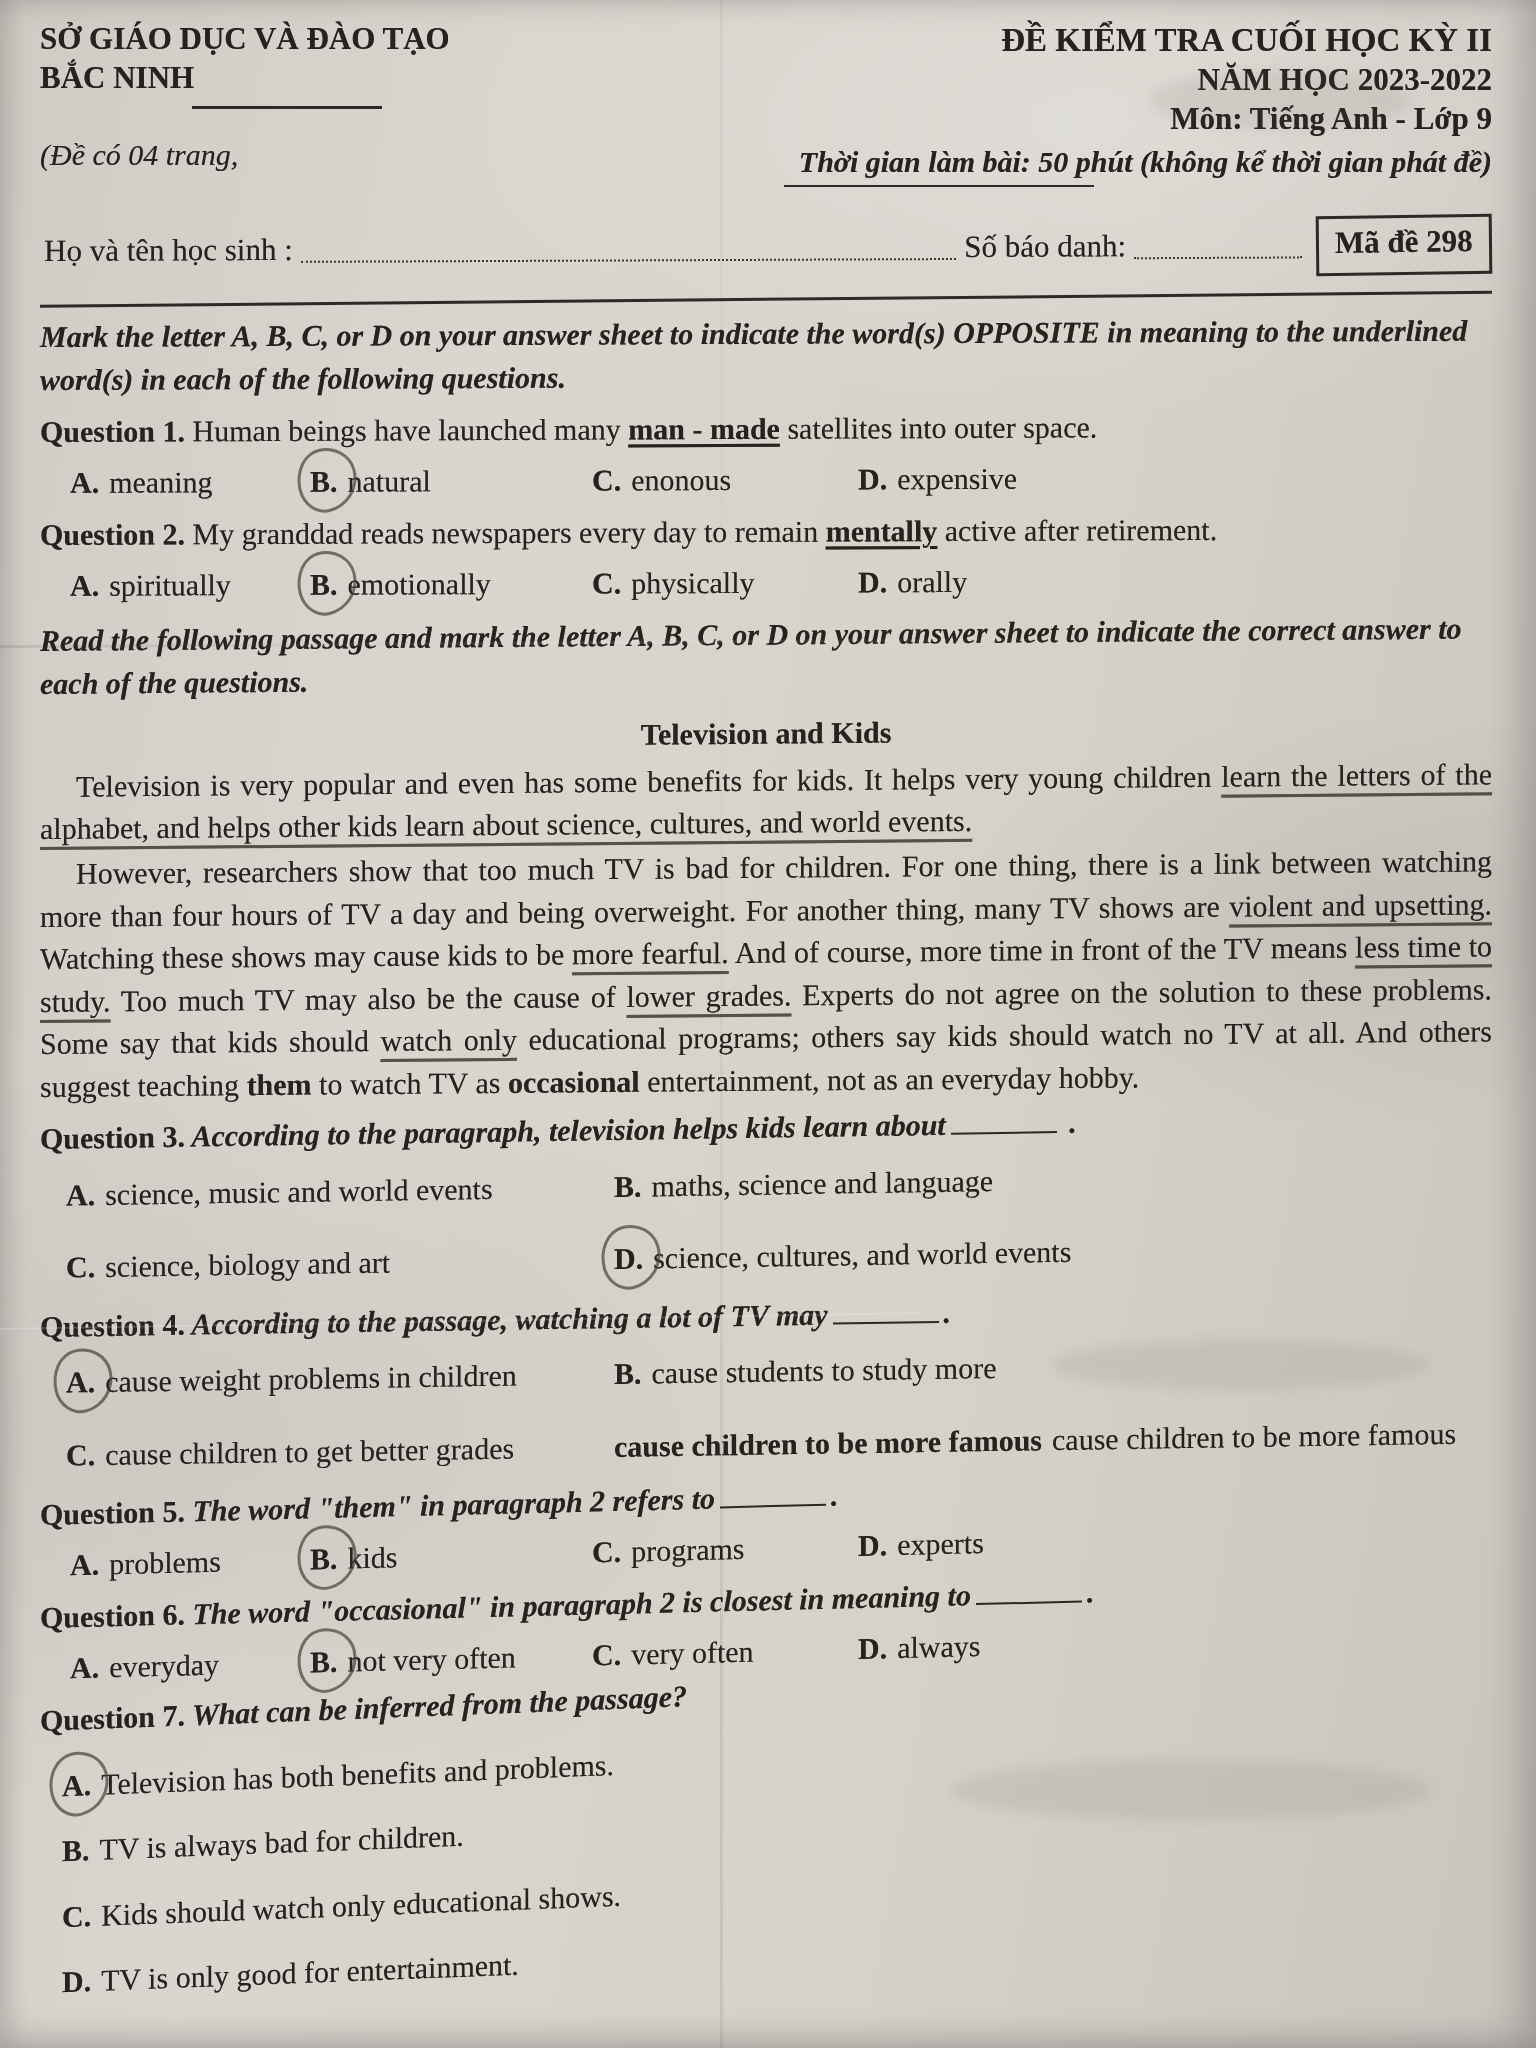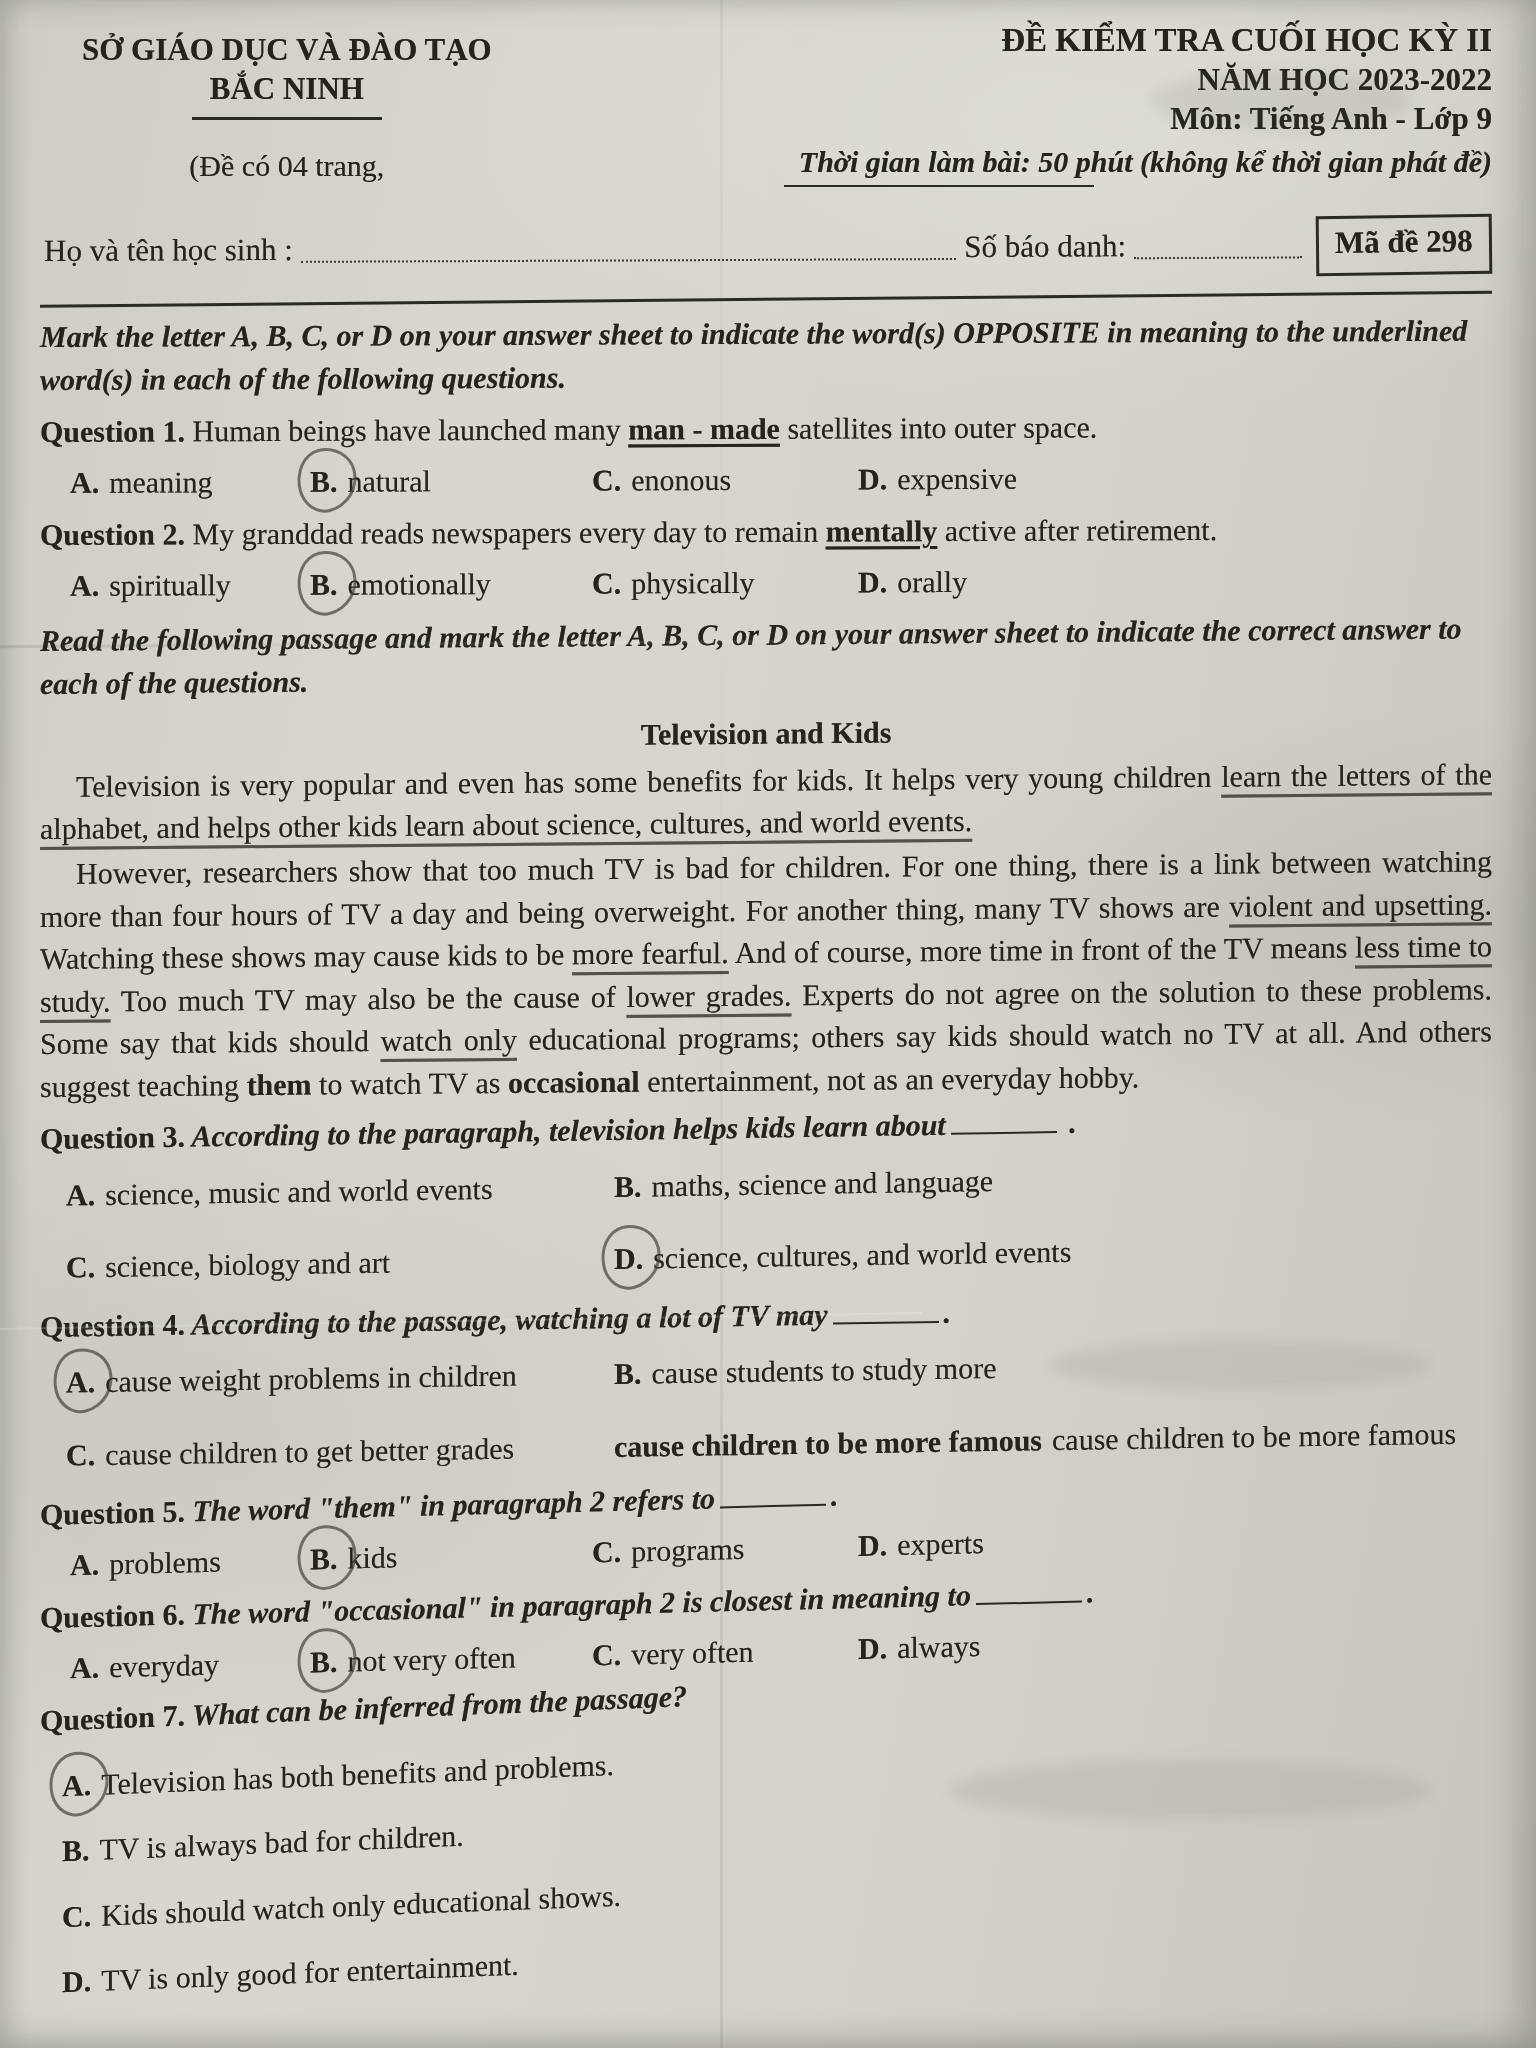--- a/index.html
+++ b/index.html
@@ -22,26 +22,26 @@
     text-shadow:0 0 .5px rgba(38,35,30,.55);}
   .sec{transform-origin:0 50%;}
   .skew-a{transform:skewY(-0.25deg);}
   .skew-b{transform:skewY(-0.5deg);}
   .skew-c{transform:skewY(-0.9deg);}
   .skew-d{transform:skewY(-1.4deg);}
   .skew-e{transform:skewY(-2.2deg);}
 
   
   .header{display:flex;margin-top:4px;}
-  .header-left{width:34%;text-align:center;margin-top:11px;}
+  .header-left{width:34%;text-align:left;}
   .header-right{width:66%;text-align:right;}
   .h-bold{font-weight:bold;font-size:31px;line-height:1.25;}
   .h-big{font-size:33px;}
   .hr-short{width:190px;border-top:3.5px solid #2c2a25;margin:8px auto 26px;}
-  .h-note{font-size:30px;line-height:1.3;}
+  .h-note{font-style:italic;font-size:30px;line-height:1.3;}
   .h-duration{font-weight:bold;font-style:italic;font-size:30px;margin-top:2px;position:relative;}
   .hr-duration{width:310px;border-top:2.5px solid #2c2a25;margin:2px 0 0 250px;}
 
   
   .namerow{display:flex;align-items:center;margin:34px 0 0 4px;font-size:31px;}
   .dots{border-bottom:2.6px dotted #3b3831;height:.78em;margin:0 8px;}
   .dots-grow{flex:1;}
   .dots-fixed{width:168px;}
   .codebox{border:3px solid #2c2a25;padding:2px 16px 8px;font-weight:bold;white-space:nowrap;
     transform:rotate(-.6deg);margin-left:6px;}

